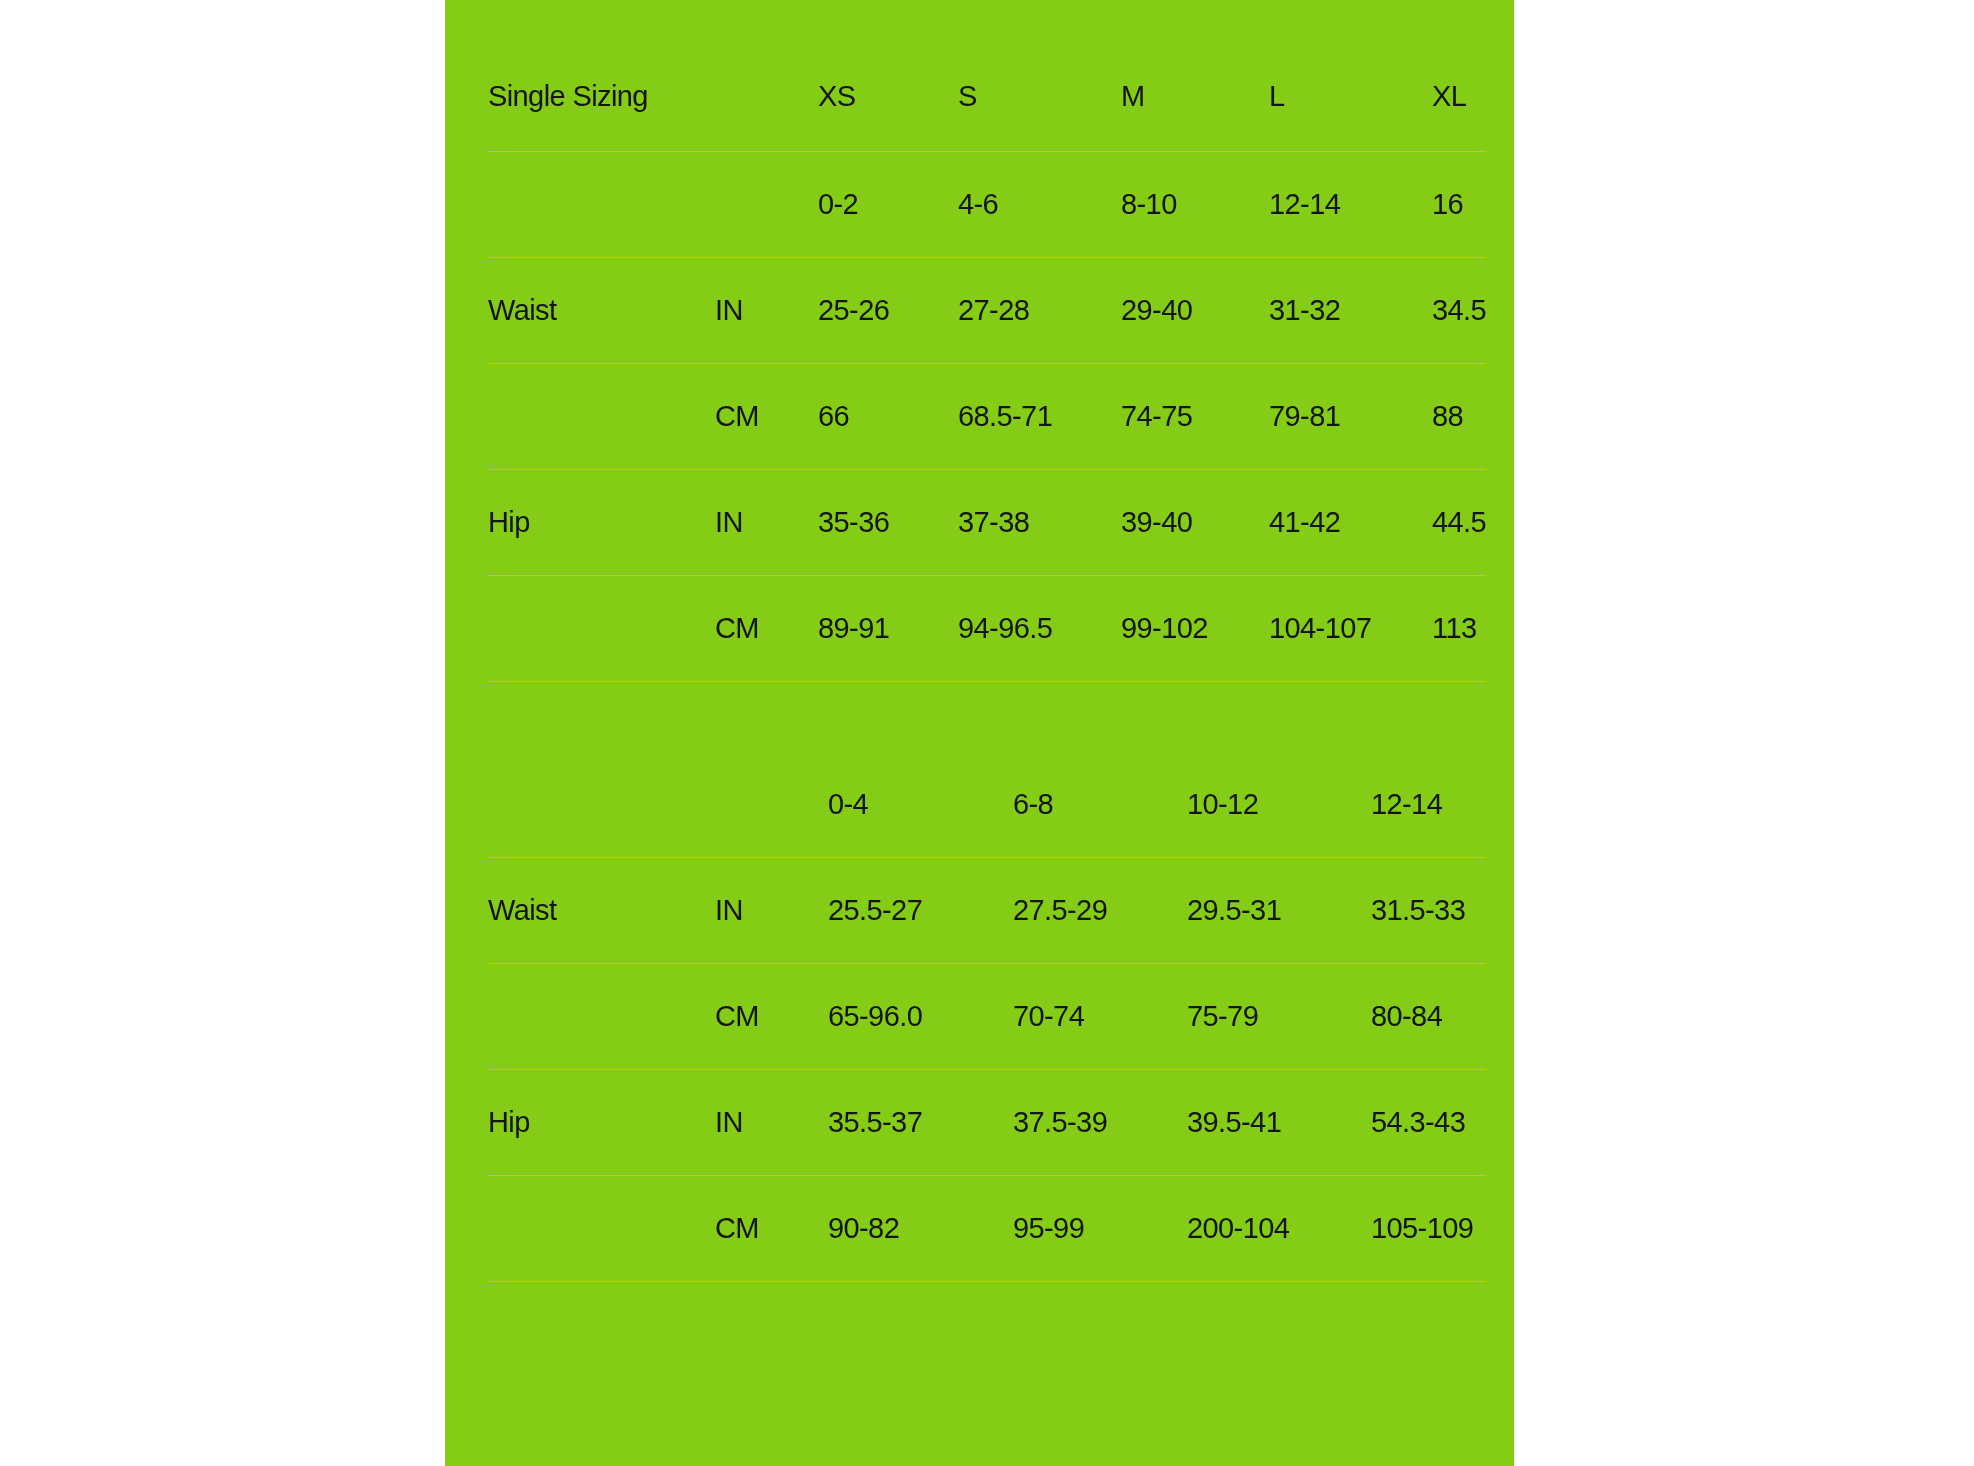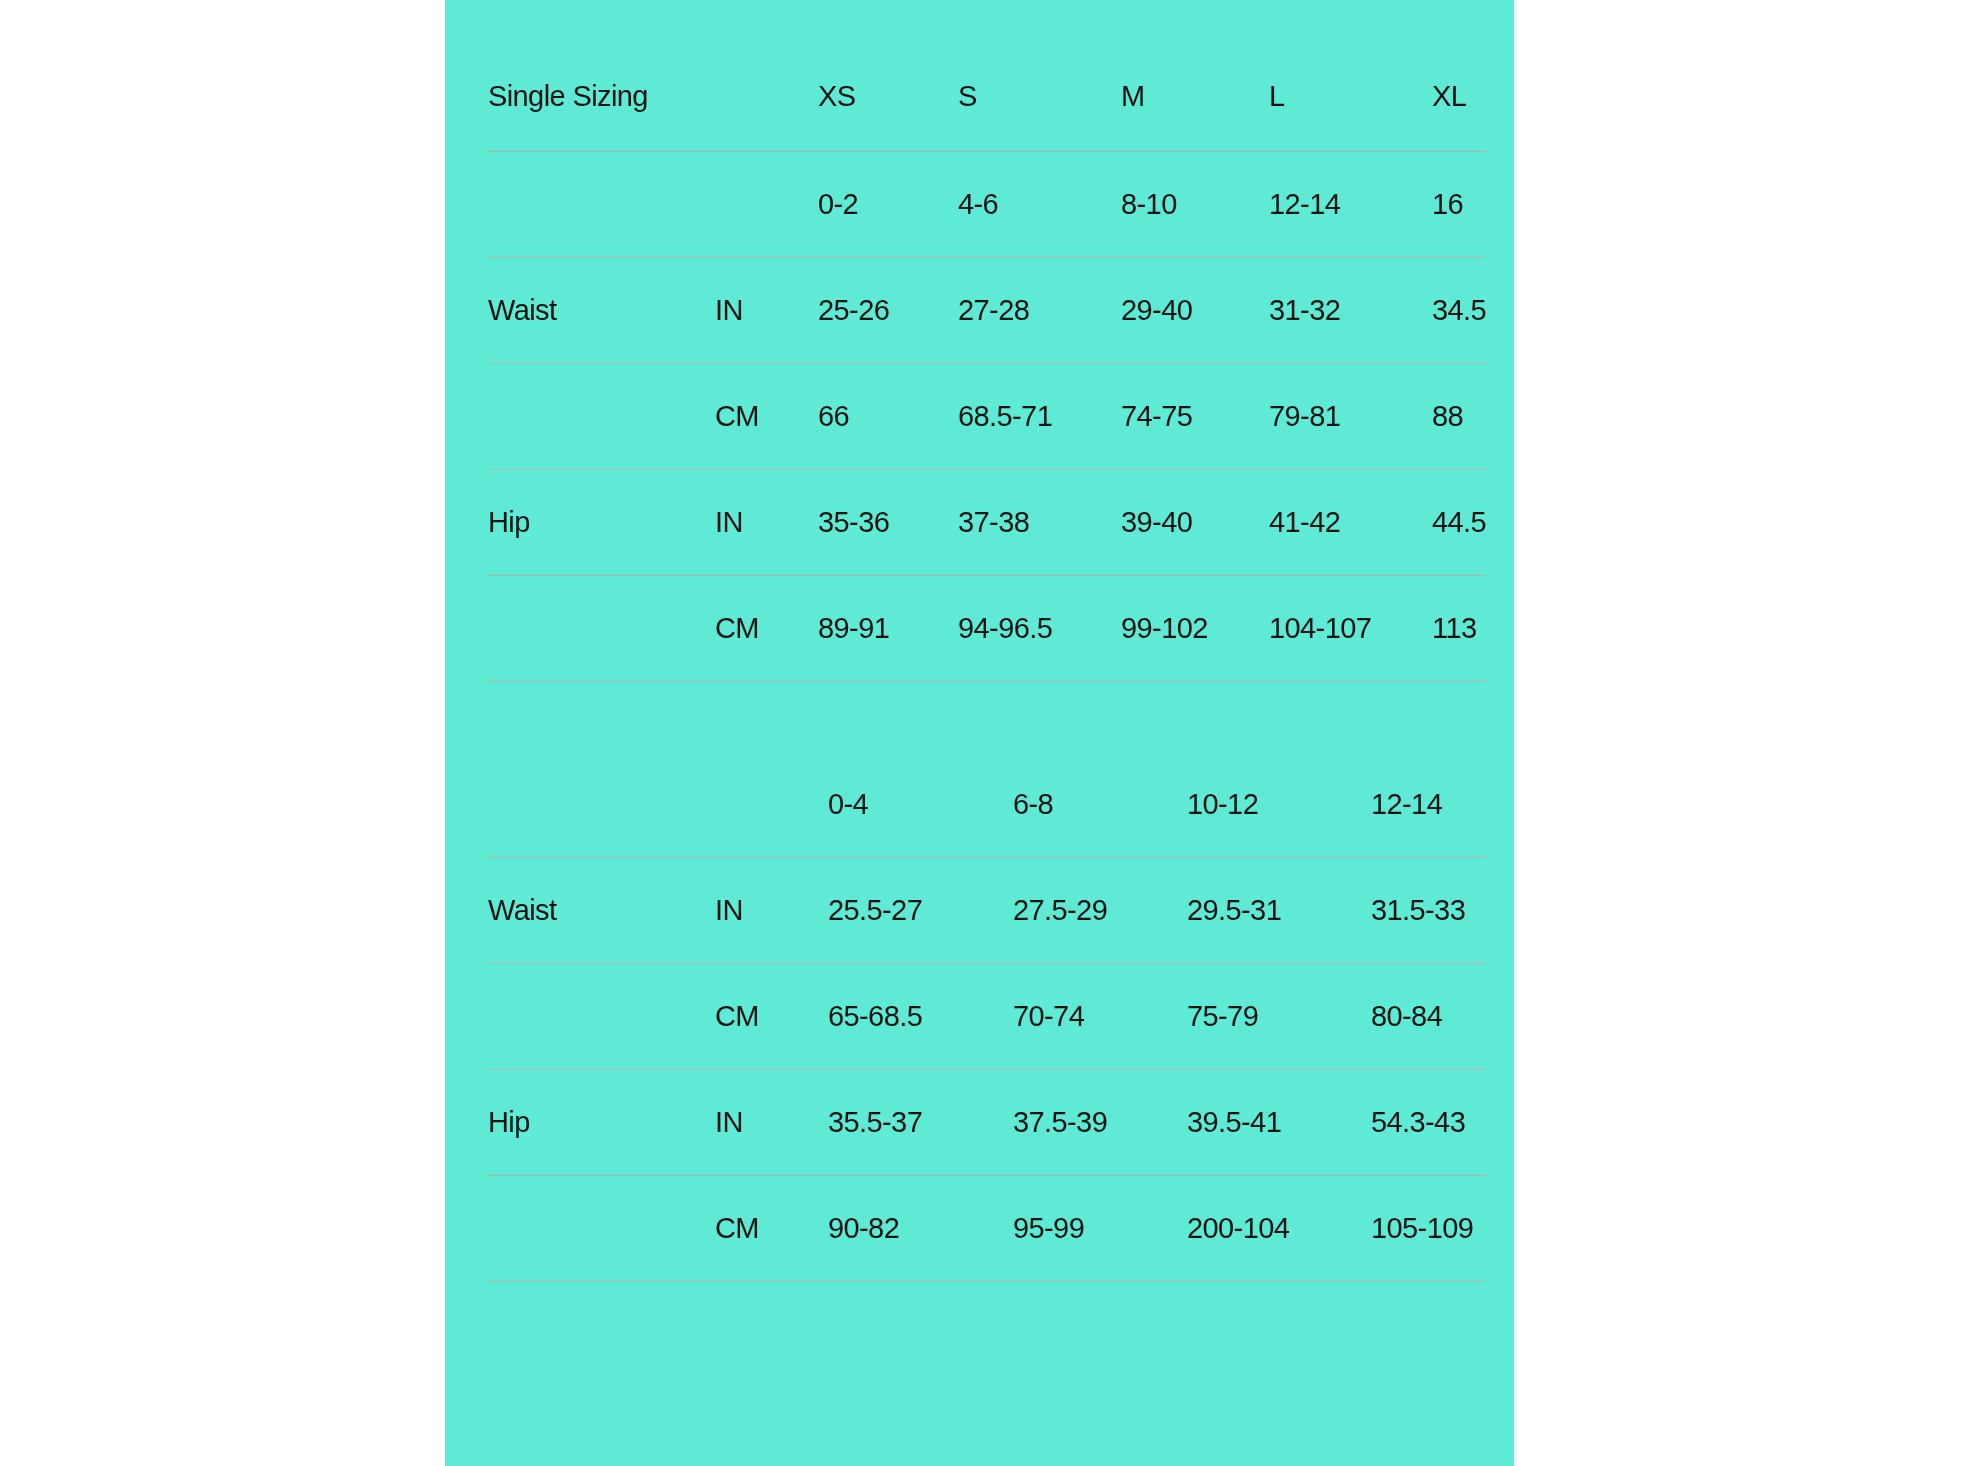--- a/index.html
+++ b/index.html
@@ -8,21 +8,21 @@
     height: 1466px;
     background: #ffffff;
     font-family: "Liberation Sans", "DejaVu Sans", sans-serif;
   }
   .panel {
     position: absolute;
     left: 445px;
     top: 0;
     width: 1069px;
     height: 1466px;
-    background: #5eead4;
+    background: #84cc16;
   }
   .content {
     padding: 43px 0 0 43px;
   }
   table.size-table {
     width: 998px;
     border-collapse: collapse;
     table-layout: fixed;
   }
   table.size-table td {
@@ -137,21 +137,21 @@
         <td>Waist</td>
         <td>IN</td>
         <td>25.5-27</td>
         <td>27.5-29</td>
         <td>29.5-31</td>
         <td>31.5-33</td>
       </tr>
       <tr>
         <td></td>
         <td>CM</td>
-        <td>65-68.5</td>
+        <td>65-96.0</td>
         <td>70-74</td>
         <td>75-79</td>
         <td>80-84</td>
       </tr>
       <tr>
         <td>Hip</td>
         <td>IN</td>
         <td>35.5-37</td>
         <td>37.5-39</td>
         <td>39.5-41</td>

